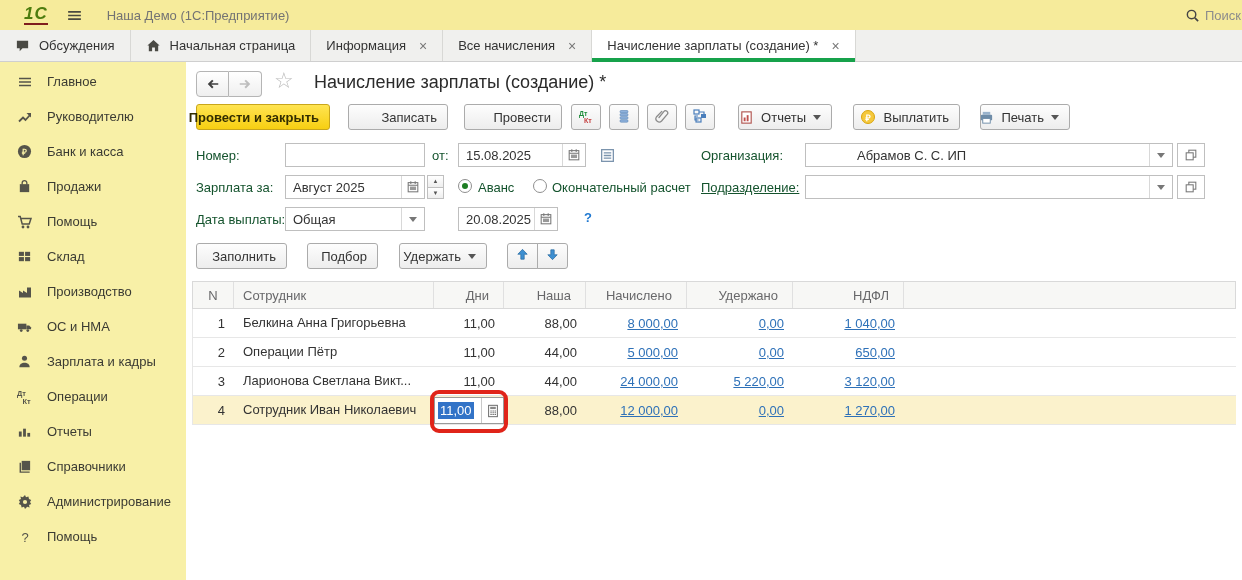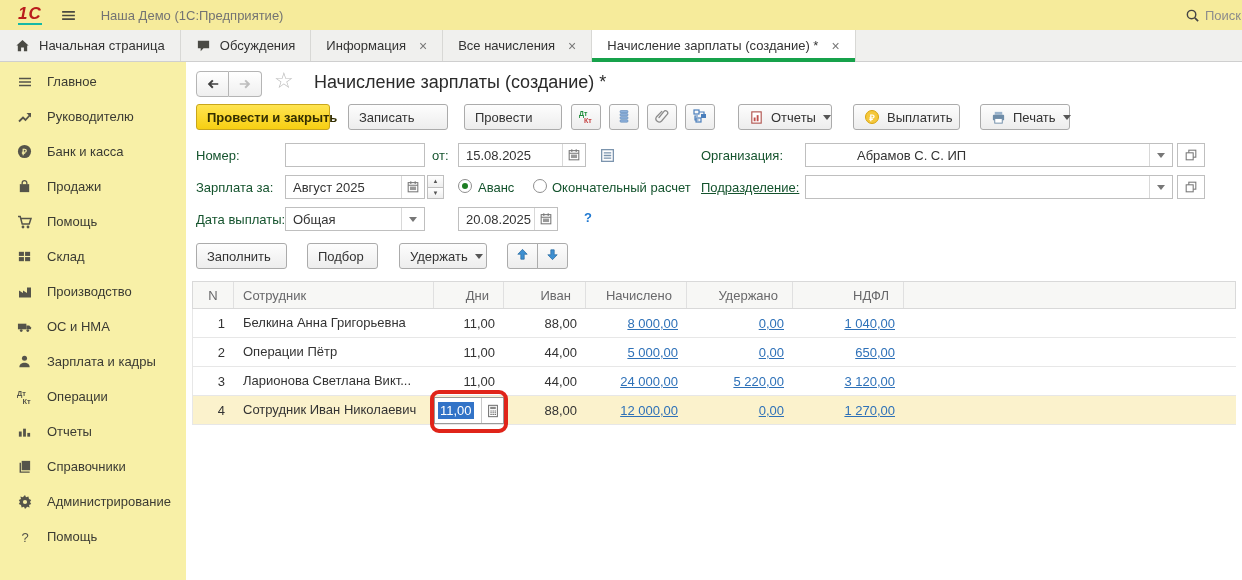--- a/index.html
+++ b/index.html
@@ -2,21 +2,21 @@
 <html><head>
 <meta charset="utf-8">
 <style>
   html,body{margin:0;padding:0;}
   body{
     width:1242px;height:580px;position:relative;overflow:hidden;
     font-family:"Liberation Sans",sans-serif;font-size:13px;color:#333;background:#fff;
   }
   
   .topbar{position:absolute;left:0;top:0;width:1242px;height:30px;background:#F6EB9B;display:flex;align-items:center;}
-  .logo{margin-left:18px;color:#b91c1c;font-weight:bold;font-style:italic;font-size:17px;line-height:1;border-bottom:2px solid #14b8a6;padding-bottom:1px;letter-spacing:1px;}
+  .logo{margin-left:24px;color:#4d7c0f;font-weight:bold;font-style:italic;font-size:17px;line-height:1;border-bottom:2px solid #7f1d1d;padding-bottom:1px;letter-spacing:1px;}
   .hamb{margin-left:18px;display:flex;align-items:center;color:#4A4A40;}
   .app-title{margin-left:24px;color:#737373;}
   .search{position:absolute;left:1185px;top:0;height:30px;display:flex;align-items:center;gap:5px;color:#8C8C8C;}
   
   .tabbar{position:absolute;left:0;top:30px;width:1242px;height:32px;background:#F0F0EE;border-bottom:1px solid #CFCFCF;display:flex;box-sizing:border-box;}
   .tab{display:flex;align-items:center;gap:9px;padding:0 15px;border-right:1px solid #D8D8D5;color:#333;position:relative;cursor:pointer;box-sizing:border-box;}
   .tab .tic{color:#4A4A44;display:flex;align-items:center;}
   .tab .close{color:#777;font-size:14px;margin-left:4px;cursor:pointer;}
   .tab.active{background:#fff;}
   .tab.active::after{content:"";position:absolute;left:0;right:0;bottom:-1px;height:4px;background:#17A24B;}
@@ -26,21 +26,21 @@
   .side-item .ic{width:19px;height:17px;color:#55544A;display:flex;align-items:center;justify-content:center;flex:none;}
   
   .main{position:absolute;left:186px;top:62px;width:1056px;height:518px;background:#fff;}
   .navgroup{position:absolute;left:10px;top:9px;display:flex;}
   .navbtn{width:33px;height:26px;background:linear-gradient(#FFFFFF,#EFEFEF);border:1px solid #B5B5B5;display:flex;align-items:center;justify-content:center;box-sizing:border-box;cursor:pointer;}
   .navbtn.back{border-radius:4px 0 0 4px;color:#3F3F3F;}
   .navbtn.fwd{border-radius:0 4px 4px 0;border-left:none;color:#BDBDBD;}
   .star{position:absolute;left:88px;top:6px;font-size:22px;color:#BBB;cursor:pointer;}
   .doc-title{position:absolute;left:128px;top:10px;font-size:18px;color:#2B2B2B;white-space:nowrap;}
   .toolbar{position:absolute;left:0;top:42px;width:1056px;height:28px;}
-  .btn{position:absolute;top:0;height:26px;border:1px solid #ABABAB;border-radius:3px;background:linear-gradient(#FDFDFD,#EDEDED);display:flex;align-items:center;justify-content:flex-start;padding:0 10px;color:#333;box-sizing:border-box;cursor:pointer;white-space:nowrap;gap:7px;}
+  .btn{position:absolute;top:0;height:26px;border:1px solid #ABABAB;border-radius:3px;background:linear-gradient(#FDFDFD,#EDEDED);display:flex;align-items:center;justify-content:flex-end;padding:0 10px;color:#333;box-sizing:border-box;cursor:pointer;white-space:nowrap;gap:7px;}
   .btn.primary{background:linear-gradient(#FFE451,#F7CF12);border-color:#C9A61B;font-weight:bold;color:#332E00;}
   .iconbtn{padding:0;justify-content:center;}
   .caret{border-left:4px solid transparent;border-right:4px solid transparent;border-top:5px solid #555;width:0;height:0;}
   
   .lbl{position:absolute;color:#14532d;white-space:nowrap;}
   .field{position:absolute;height:24px;border:1px solid #BFBFBF;background:#fff;box-sizing:border-box;display:flex;align-items:stretch;color:#333;}
   .field .val{flex:1;display:flex;align-items:center;padding:0 7px;white-space:nowrap;overflow:hidden;}
   .field .fbtn{width:22px;display:flex;align-items:center;justify-content:center;border-left:1px solid #D8D8D8;cursor:pointer;flex:none;}
   .spin{position:absolute;width:17px;height:24px;box-sizing:border-box;display:flex;flex-direction:column;}
   .spin div{flex:1;border:1px solid #BFBFBF;background:linear-gradient(#FFF,#EEE);display:flex;align-items:center;justify-content:center;font-size:6px;color:#555;cursor:pointer;}
@@ -90,33 +90,33 @@
         </svg>
     </span>
     <span>Поиск</span>
   </div>
 </div>
 
 <div class="tabbar" id="tabbar">
     <div class="tab">
     <span class="tic">
         <svg viewBox="0 0 16 16" width="15" height="15">
-          <path d="M8 2l6.5 6H13v6H9.5v-4h-3v4H3V8H1.5z" fill="currentColor"></path>
-        </svg>
-      </span>
-    <span class="tlabel">Начальная страница</span>
+          <path d="M2 3h12v8H8l-3 3v-3H2z" fill="currentColor"></path>
+        </svg>
+      </span>
+    <span class="tlabel">Обсуждения</span>
 
   </div>
     <div class="tab">
     <span class="tic">
         <svg viewBox="0 0 16 16" width="15" height="15">
-          <path d="M2 3h12v8H8l-3 3v-3H2z" fill="currentColor"></path>
-        </svg>
-      </span>
-    <span class="tlabel">Обсуждения</span>
+          <path d="M8 2l6.5 6H13v6H9.5v-4h-3v4H3V8H1.5z" fill="currentColor"></path>
+        </svg>
+      </span>
+    <span class="tlabel">Начальная страница</span>
 
   </div>
     <div class="tab">
 
     <span class="tlabel">Информация</span>
     <span class="close">×</span>
   </div>
     <div class="tab">
 
     <span class="tlabel">Все начисления</span>
@@ -465,21 +465,21 @@
             <path d="M8 13.5L3 8.3h3.2V3h3.6v5.3H13z" fill="#3D8FD1" stroke="#2C6DA3" stroke-width="0.8"></path>
           </svg></span>
     </div>
   </div>
 
   <div class="tbl">
     <div class="thead" id="thead">
         <div class="th c">N</div>
         <div class="th ">Сотрудник</div>
         <div class="th r">Дни</div>
-        <div class="th r">Иван</div>
+        <div class="th r">Наша</div>
         <div class="th r">Начислено</div>
         <div class="th r">Удержано</div>
         <div class="th r">НДФЛ</div>
         <div class="th"></div>
       </div>
     <div id="tbody">
         <div class="trow">
     <div class="td r">1</div>
     <div class="td name">Белкина Анна Григорьевна</div>
     <div class="td r">11,00</div>

